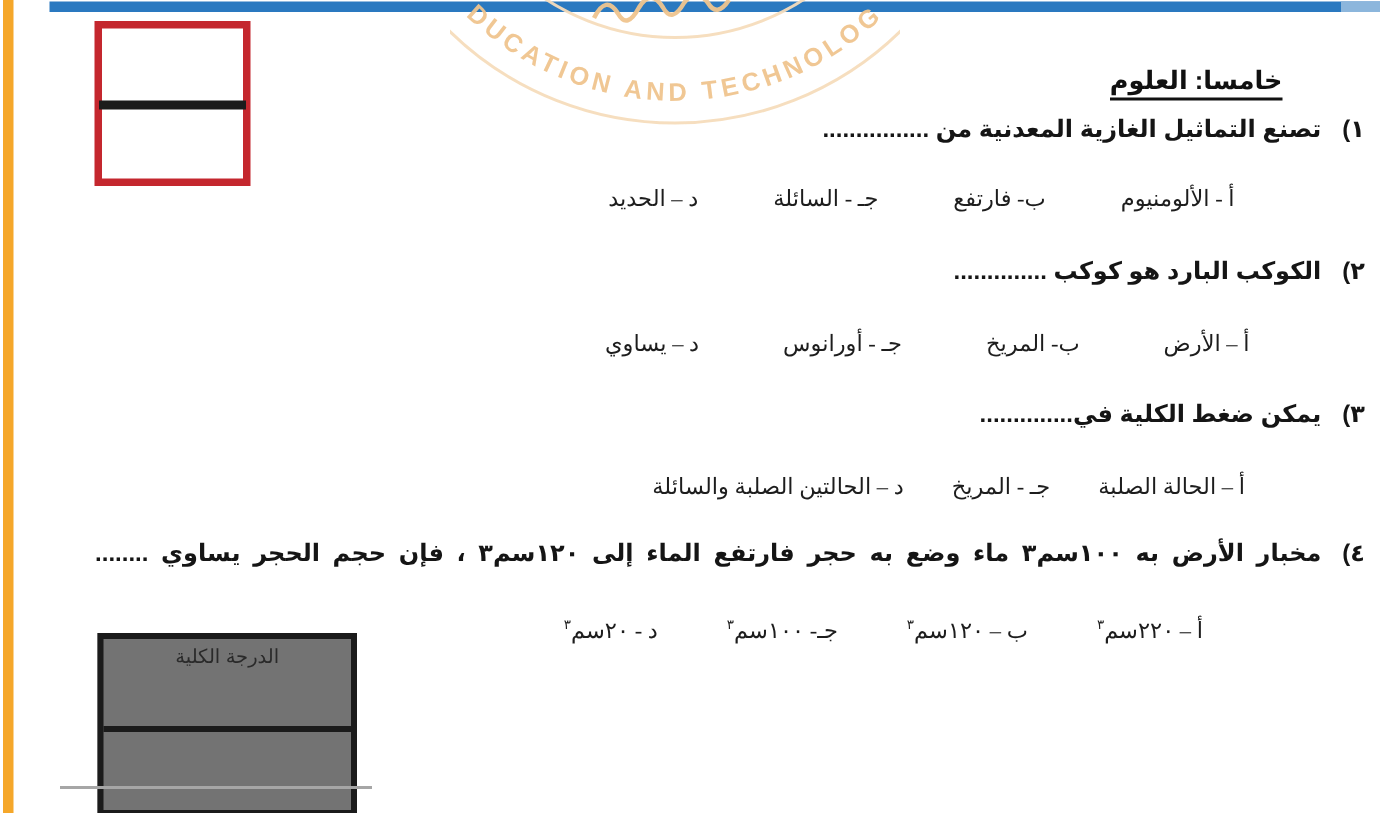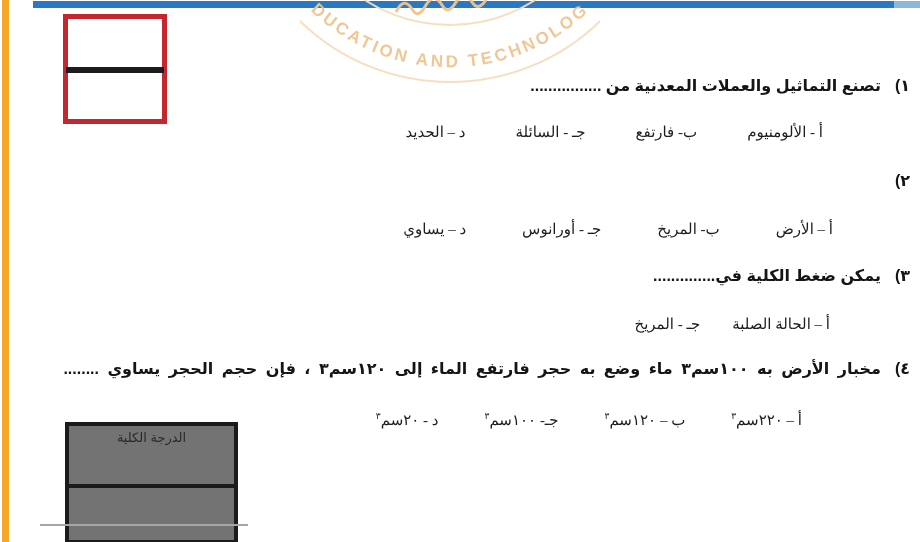--- a/index.html
+++ b/index.html
@@ -68,49 +68,52 @@
     <path d="M 96 12 q 8 -16 16 -3 q 6 11 14 -4 q 8 -13 16 0 q 6 11 14 -3 q 8 -11 16 0 q 6 10 14 -2" stroke="#f0c58f" stroke-width="3" fill="none"></path>
     <text font-size="17" font-weight="bold" fill="#f0c58f" letter-spacing="3" font-family="Liberation Sans, DejaVu Sans, sans-serif">
       <textPath href="#wm-arc" startOffset="50%" text-anchor="middle">EDUCATION AND TECHNOLOGY</textPath>
     </text>
   </svg>
 
   <div class="red-box">
     <div class="red-box-divider"></div>
   </div>
 
+  <div class="heading">خامسا: العلوم</div>
 
   <div class="stem stem-q1">
     <span>١)</span>
-    <span>تصنع التماثيل والعملات المعدنية من ................</span>
+    <span>تصنع التماثيل الغازية المعدنية من ................</span>
   </div>
   <div class="opts opts-q1">
     <span>أ - الألومنيوم</span>
     <span>ب- فارتفع</span>
     <span>جـ - السائلة</span>
     <span>د – الحديد</span>
   </div>
 
   <div class="stem stem-q2">
     <span>٢)</span>
+    <span>الكوكب البارد هو كوكب ..............</span>
   </div>
   <div class="opts opts-q2">
     <span>أ – الأرض</span>
     <span>ب- المريخ</span>
     <span>جـ - أورانوس</span>
     <span>د – يساوي</span>
   </div>
 
   <div class="stem stem-q3">
     <span>٣)</span>
     <span>يمكن ضغط الكلية في..............</span>
   </div>
   <div class="opts opts-q3">
     <span>أ – الحالة الصلبة</span>
     <span>جـ - المريخ</span>
+    <span>د – الحالتين الصلبة والسائلة</span>
   </div>
 
   <div class="stem stem-q4">
     <span>٤)</span>
     <span>مخبار الأرض به ١٠٠سم٣ ماء وضع به حجر فارتفع الماء إلى ١٢٠سم٣ ، فإن حجم الحجر يساوي ........</span>
   </div>
   <div class="opts opts-q4">
     <span dir="rtl"><span>أ – ٢٢٠سم</span><sup>٣</sup></span>
     <span dir="rtl"><span>ب – ١٢٠سم</span><sup>٣</sup></span>
     <span dir="rtl"><span>جـ- ١٠٠سم</span><sup>٣</sup></span>

